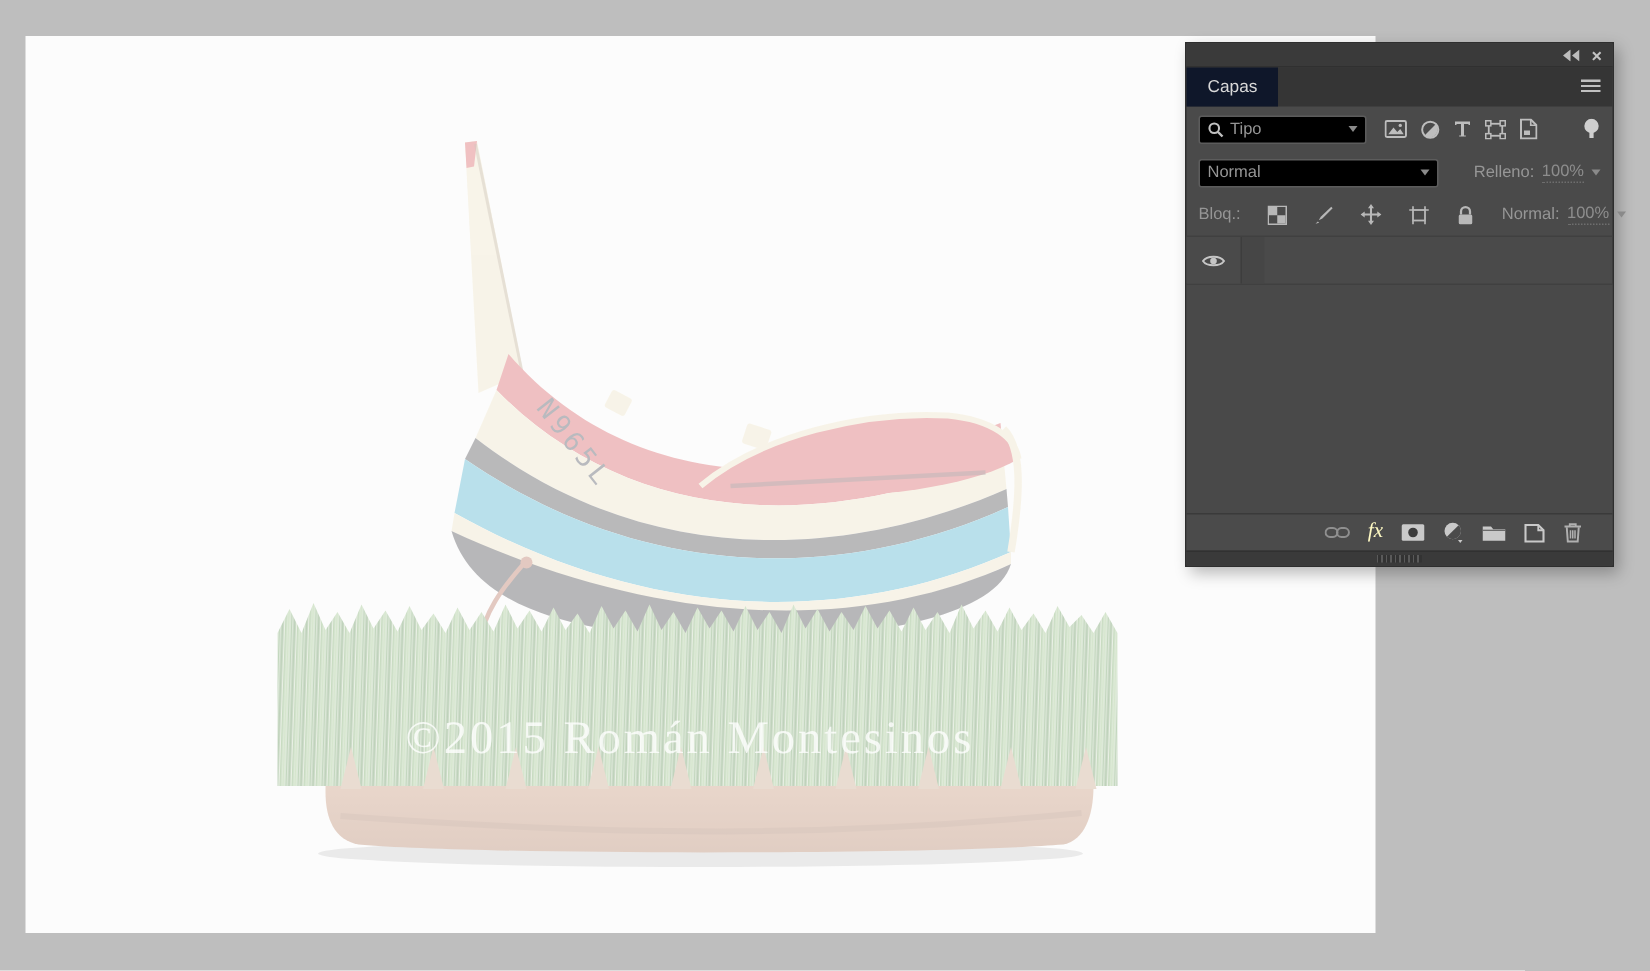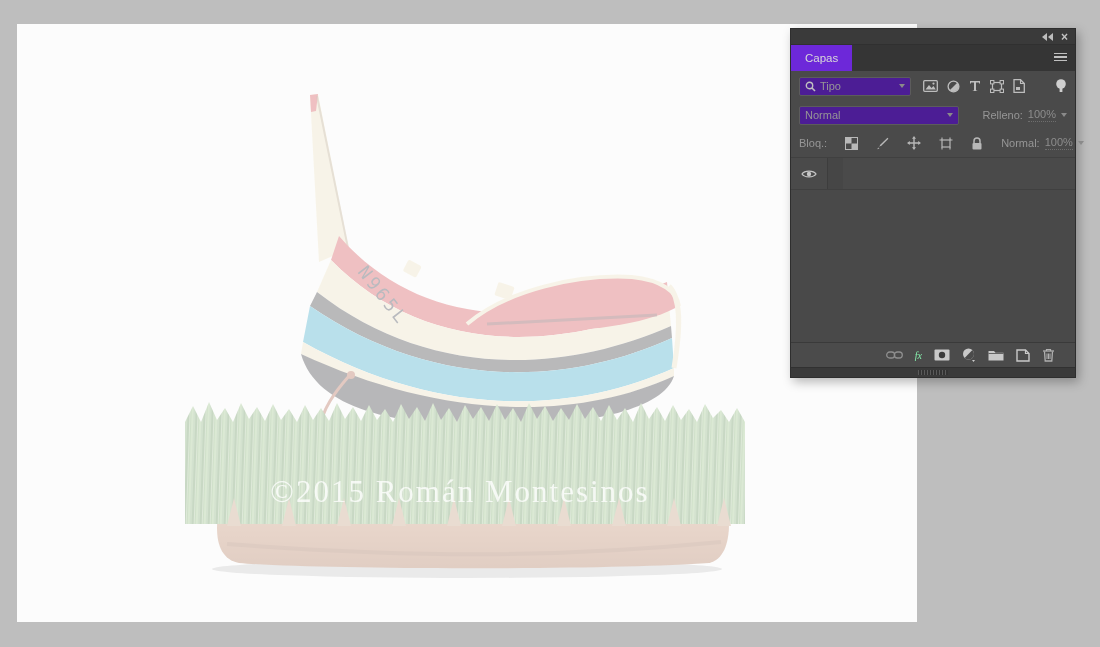--- a/index.html
+++ b/index.html
@@ -18,26 +18,26 @@
   
   .panel{
     position:absolute;left:790px;top:28px;width:286px;height:350px;
     background:#4a4a4a;border:1px solid #2e2e2e;box-sizing:border-box;
     box-shadow:3px 4px 10px rgba(0,0,0,.28);
     display:flex;flex-direction:column;color:#c8c8c8;font-size:11px;
   }
   .titlebar{height:15px;background:#3a3a3a;flex:none;display:flex;align-items:center;justify-content:flex-end;gap:8px;padding-right:7px;border-bottom:1px solid #303030}
   .close-x{color:#c3c3c3;font-size:12px;font-weight:bold;line-height:10px;cursor:default}
   .tabbar{height:26px;background:#353535;flex:none;display:flex;align-items:stretch;position:relative}
-  .tab{background:#6d28d9;padding:12px 14px;display:flex;align-items:center;color:#d8d8d8;font-size:11.5px}
+  .tab{background:#0f172a;padding:12px 14px;display:flex;align-items:center;color:#d8d8d8;font-size:11.5px}
   .panel-menu{position:absolute;right:8px;top:8px;width:13px;height:9px;
     background:repeating-linear-gradient(#c0c0c0 0 1.5px,transparent 1.5px 3.5px)}
   .row{flex:none;display:flex;align-items:center;padding:0 8px;box-sizing:border-box}
   .filter-row{height:30px;gap:6px}
-  .dropdown{height:19px;background:#4c1d95;border:1px solid #5c5c5c;border-radius:2px;
+  .dropdown{height:19px;background:#000000;border:1px solid #5c5c5c;border-radius:2px;
     display:flex;align-items:center;padding:0 5px;gap:4px;box-sizing:border-box}
   .dd-search{width:112px}
   .dd-blend{width:160px}
   .dd-label{color:#969696;flex:1}
   .chev{width:0;height:0;border-left:3.5px solid transparent;border-right:3.5px solid transparent;border-top:4px solid #8a8a8a;flex:none}
   .filter-icons{display:flex;align-items:center;gap:9px;margin-left:6px}
   .blend-row{height:28px;gap:3px}
   .lock-row{height:28px;gap:18px}
   .lbl{color:#969696}
   .val{color:#8d8d8d;border-bottom:1px dotted #6e6e6e;padding-bottom:1px}
@@ -47,21 +47,21 @@
   .layer-row{height:31px;flex:none;display:flex;border-top:1px solid #404040;border-bottom:1px solid #404040}
   .eye-cell{width:36px;flex:none;display:flex;align-items:center;justify-content:center;border-right:1px solid #3d3d3d;background:#4a4a4a}
   .layer-main{flex:1;background:#5b5b5b;display:flex;align-items:center}
   .thumb{width:36px;height:25px;background:#fff;border:1px solid #d8d8d8;margin-left:6px;flex:none}
   .layer-name{margin-left:10px;font-style:italic;color:#cfcfcf}
   .layer-lock{margin-left:auto;margin-right:16px}
   .scroll-gutter{width:15px;flex:none;background:#464646}
   .layers-list{flex:1;background:#494949}
   .toolbar{height:24px;flex:none;background:#4b4b4b;border-top:1px solid #3a3a3a;
     display:flex;align-items:center;justify-content:flex-end;gap:12px;padding-right:20px}
-  .fx-glyph{font-style:italic;color:#86efac;font-size:10px;font-family:"Liberation Serif",serif}
+  .fx-glyph{font-style:italic;color:#fef9c3;font-size:14px;font-family:"Liberation Serif",serif}
   .bottom-strip{height:9px;flex:none;background:#3a3a3a;border-top:1px solid #313131;position:relative}
   .grip{position:absolute;left:50%;top:2px;transform:translateX(-50%);width:30px;height:5px;
     background:repeating-linear-gradient(90deg,#5a5a5a 0 1px,#333 1px 3px)}
 </style>
 </head>
 <body>
 
 <div class="doc-canvas">
   <svg width="900" height="598" viewBox="0 0 900 598">
     <defs>

